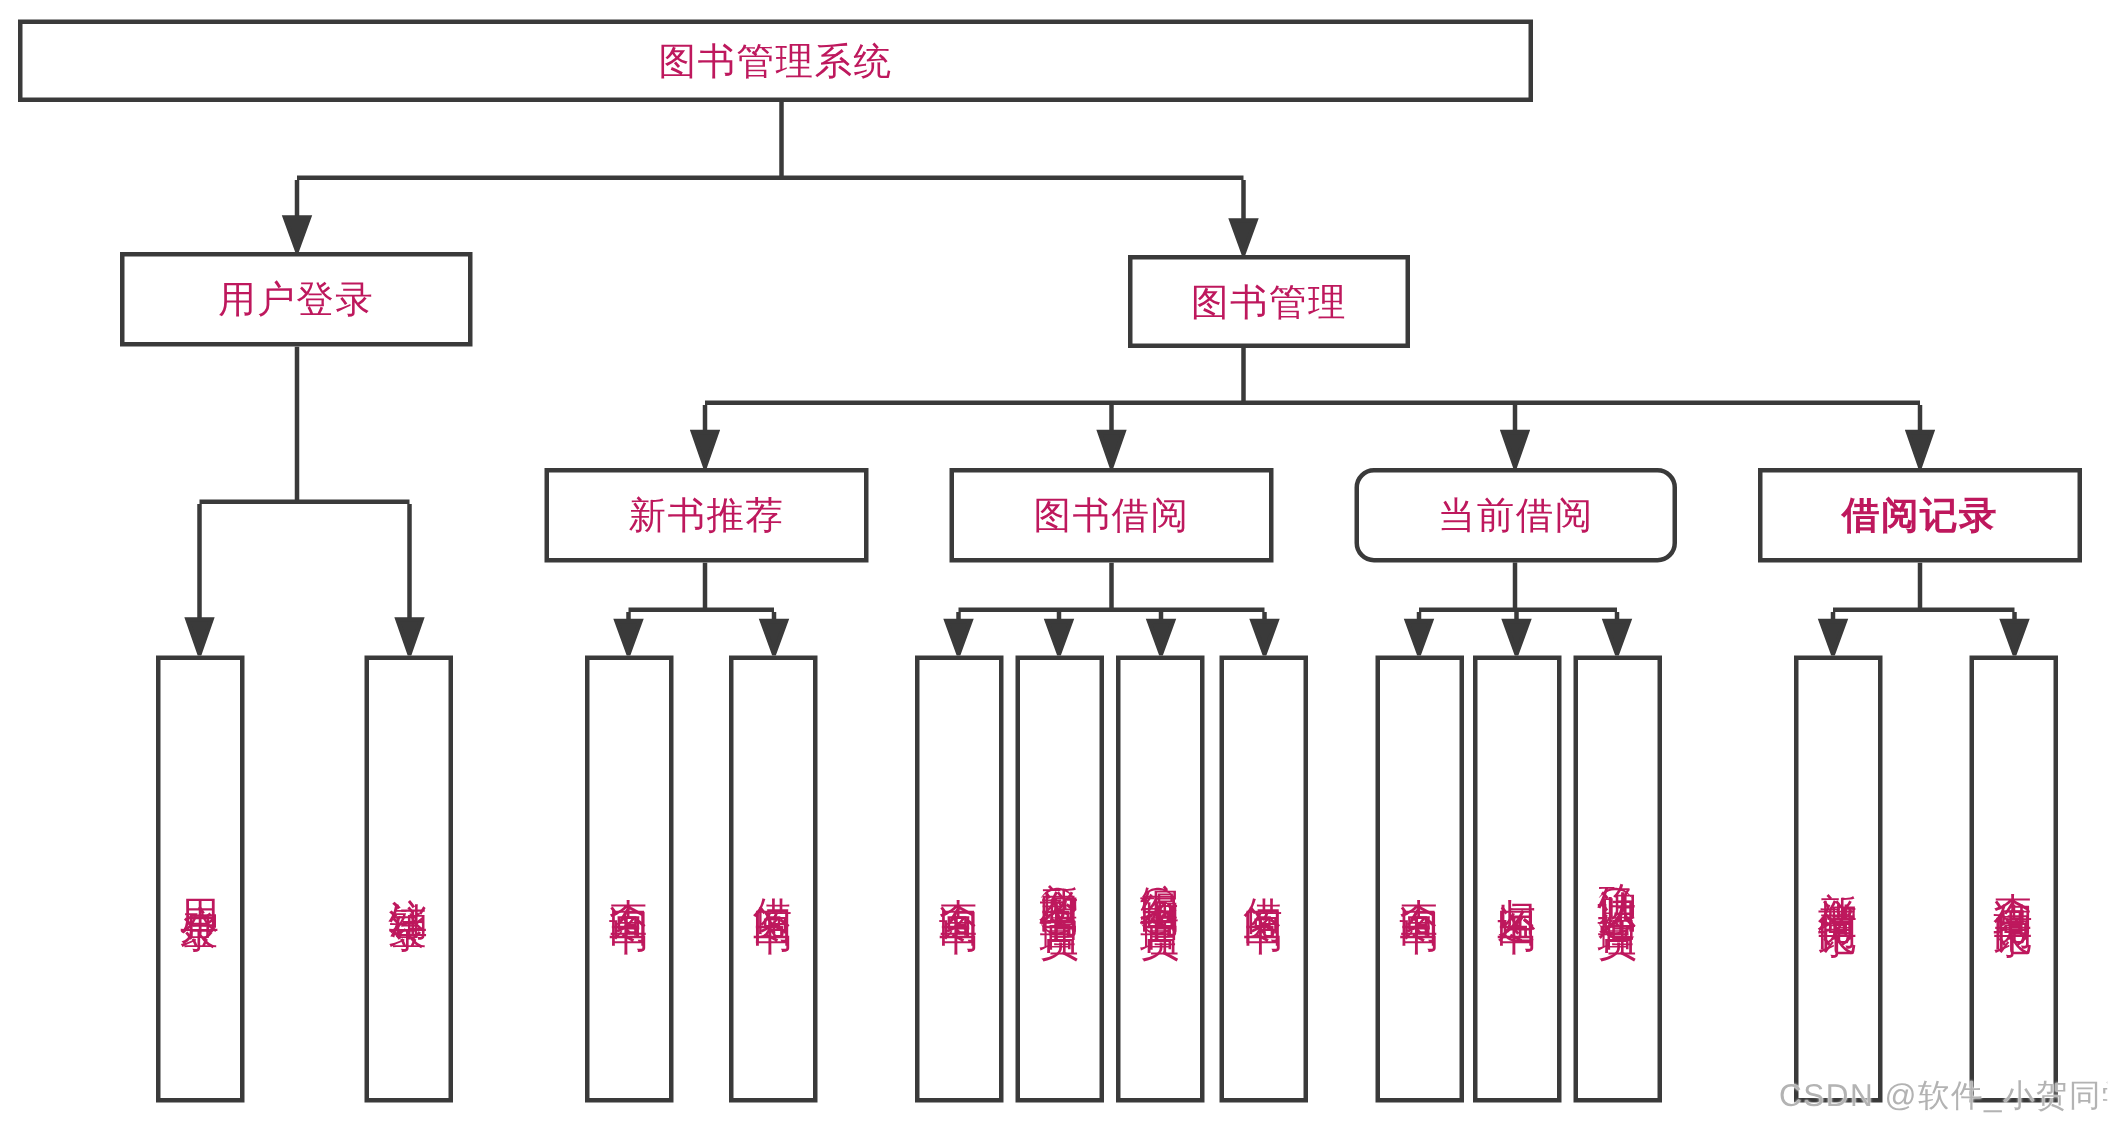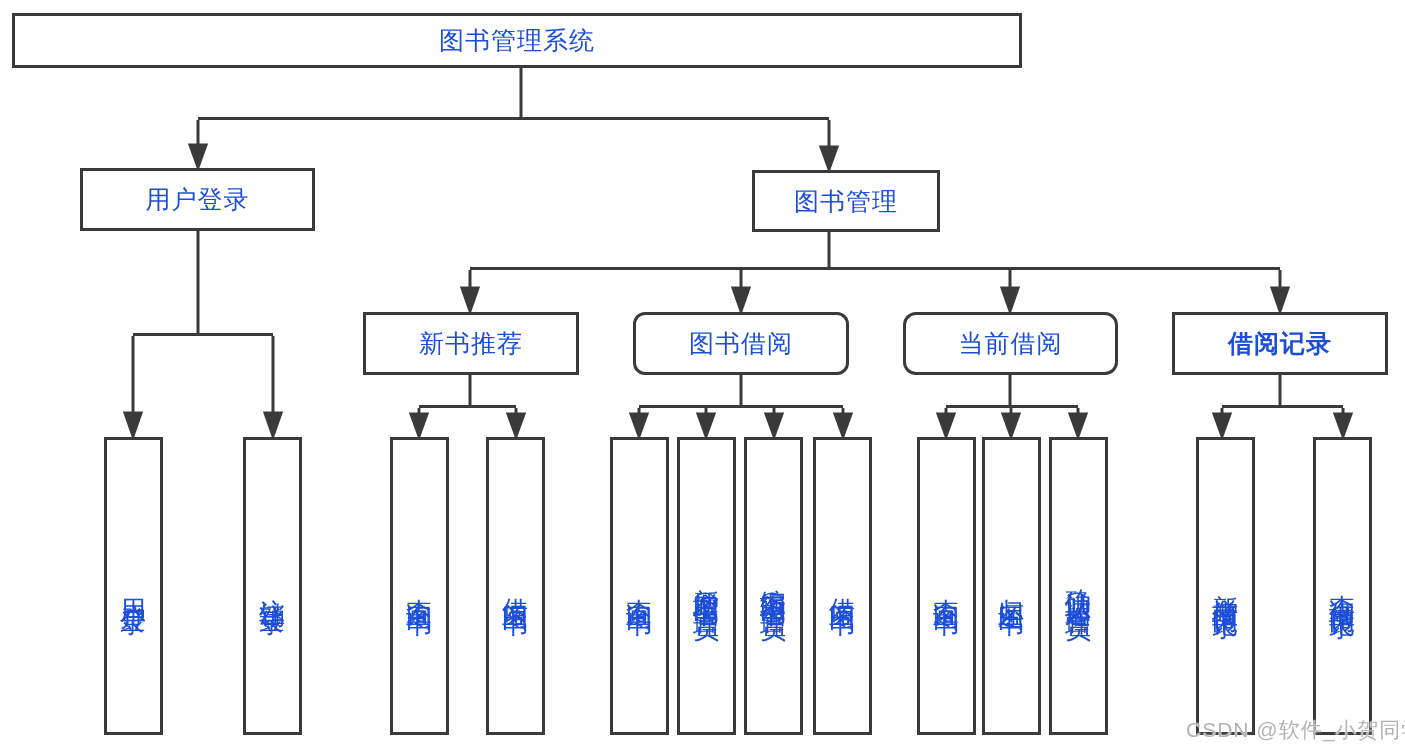--- a/index.html
+++ b/index.html
@@ -18,32 +18,32 @@
     pointer-events: none;
   }
   .node {
     position: absolute;
     box-sizing: border-box;
     border: 3px solid #3a3a3a;
     background: #ffffff;
     display: flex;
     align-items: center;
     justify-content: center;
-    color: #1d4ed8;
+    color: #be185d;
     font-size: 25px;
     letter-spacing: 1px;
     white-space: nowrap;
     text-align: right;
   }
   
   .root        { left: 12px;   top: 13px;  width: 1010px; height: 55px; }
   .user-login  { left: 80px;   top: 168px; width: 235px;  height: 63px; }
   .book-mgmt   { left: 752px;  top: 170px; width: 188px;  height: 62px; }
   .new-book-rec   { left: 363px;  top: 312px; width: 216px; height: 63px; }
-  .book-borrow    { left: 633px;  top: 312px; width: 216px; height: 63px; border-radius: 12px; }
+  .book-borrow    { left: 633px;  top: 312px; width: 216px; height: 63px; }
   .current-borrow { left: 903px;  top: 312px; width: 215px; height: 63px; border-radius: 13px; }
   .borrow-records { left: 1172px; top: 312px; width: 216px; height: 63px; font-weight: bold; }
   
   .leaf {
     top: 437px;
     width: 59px;
     height: 298px;
     writing-mode: vertical-rl;
     font-size: 26px;
     letter-spacing: 4px;

